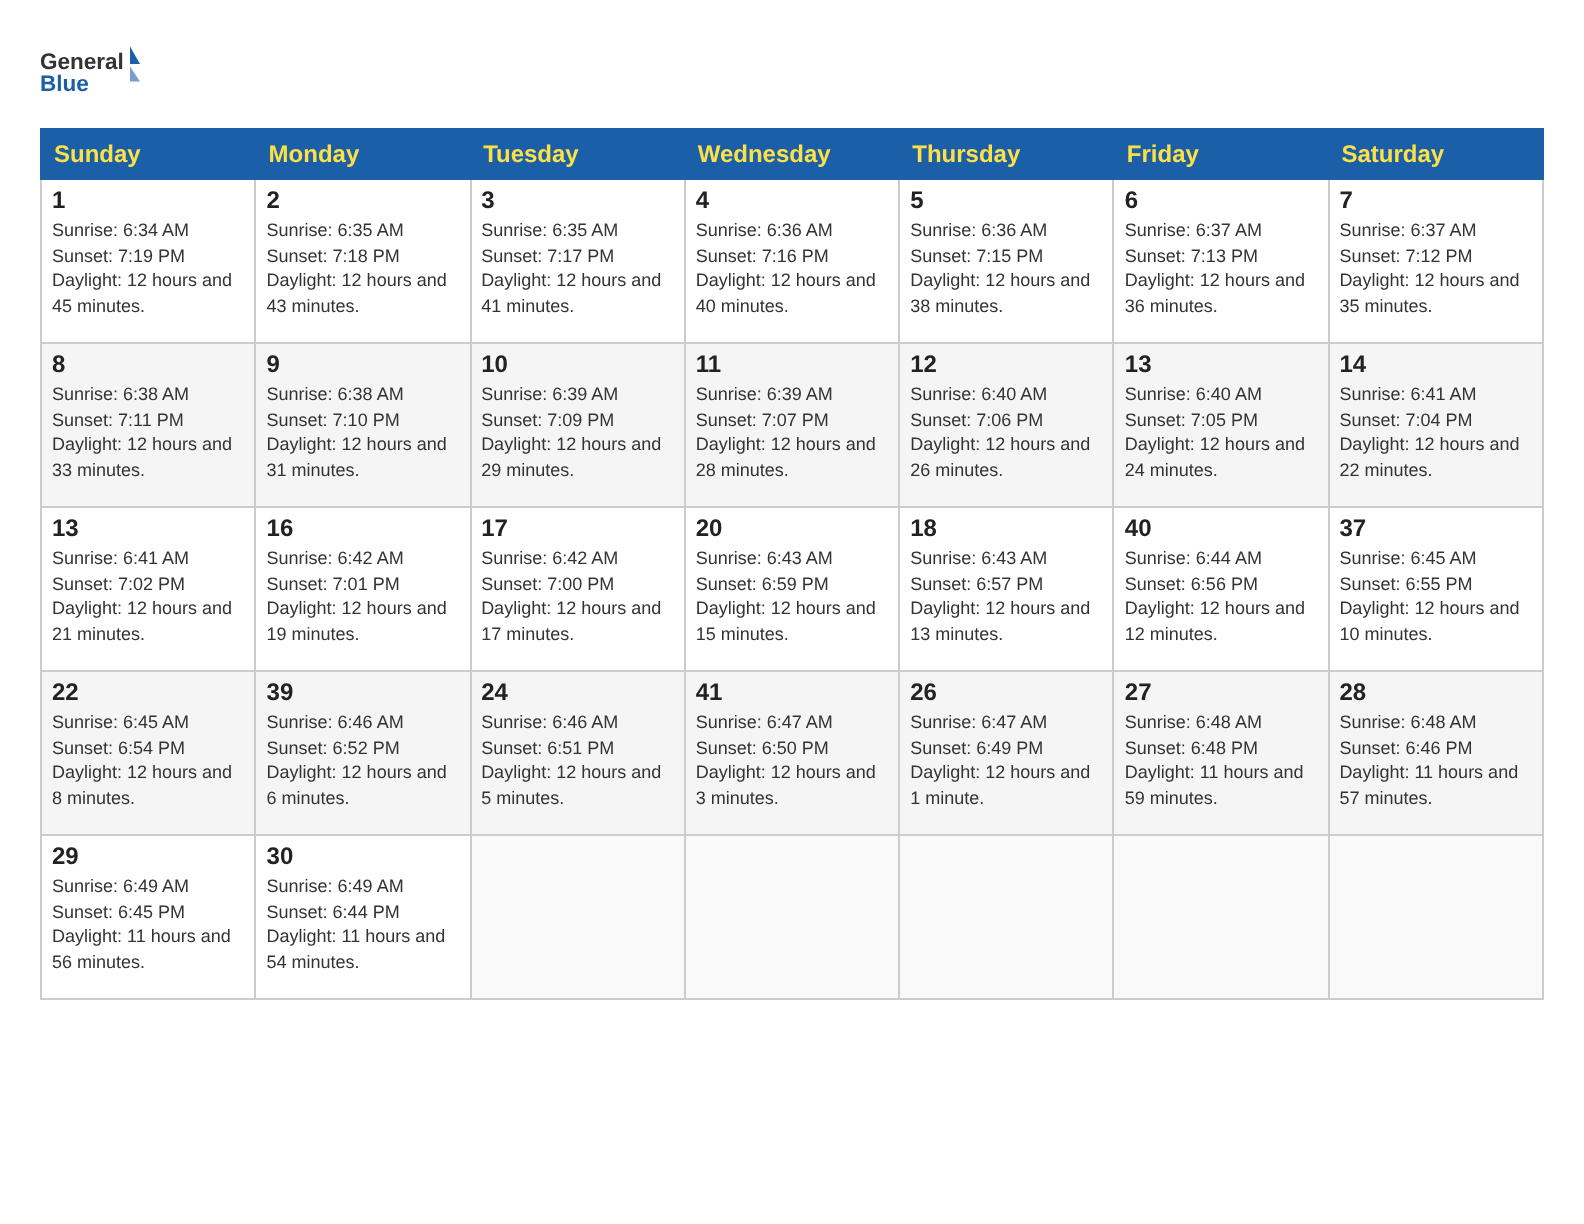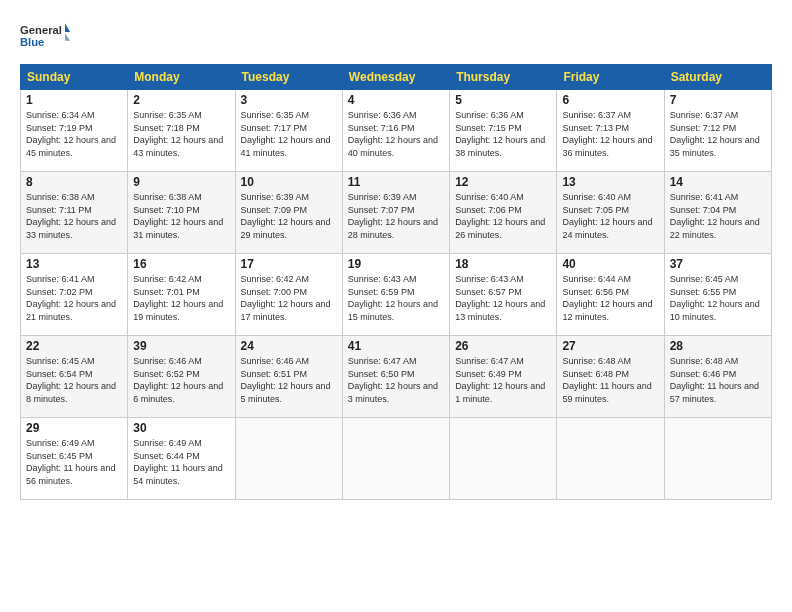--- a/index.html
+++ b/index.html
@@ -250,21 +250,21 @@
       </td>
           <td>
         <span class="day-num">17</span>
         <div class="day-info">
           Sunrise: 6:42 AM<br>
           Sunset: 7:00 PM<br>
           Daylight: 12 hours and 17 minutes.
         </div>
       </td>
           <td>
-        <span class="day-num">19</span>
+        <span class="day-num">20</span>
         <div class="day-info">
           Sunrise: 6:43 AM<br>
           Sunset: 6:59 PM<br>
           Daylight: 12 hours and 15 minutes.
         </div>
       </td>
           <td>
         <span class="day-num">18</span>
         <div class="day-info">
           Sunrise: 6:43 AM<br>

